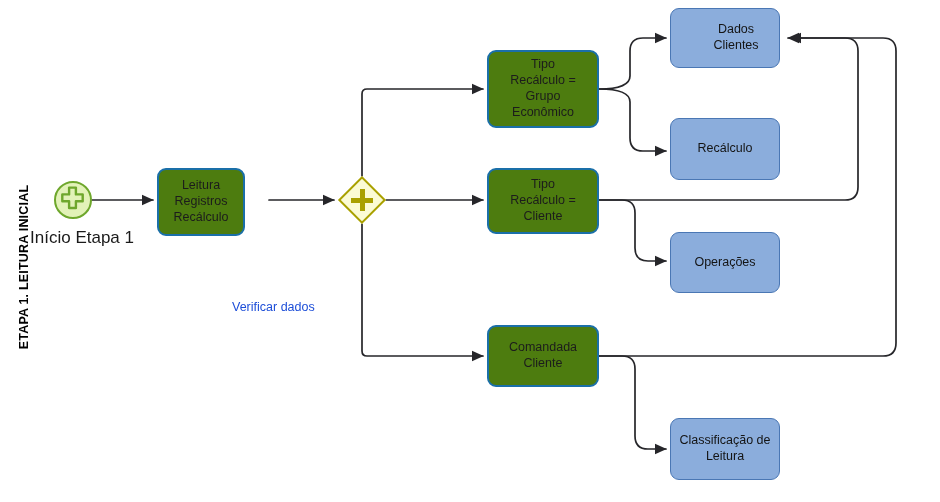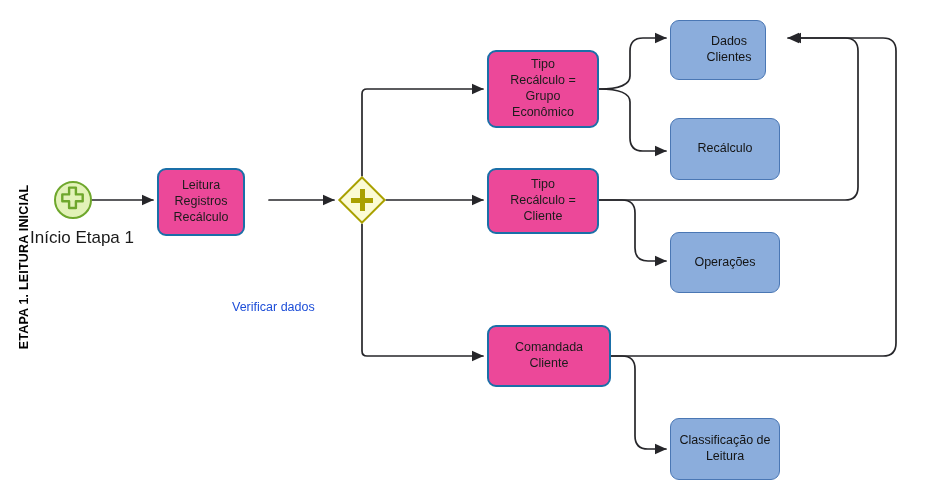--- a/index.html
+++ b/index.html
@@ -76,21 +76,21 @@
     justify-content: center;
     text-align: center;
     border-radius: 9px;
     font-size: 12.5px;
     line-height: 1.27;
     color: #1c1c1c;
     padding: 3px 6px;
     white-space: pre-line;
   }
   .node.light {
-    background: #ec4899;
+    background: #4d7c0f;
     border: 2.2px solid #1A6FA8;
   }
   .node.solid {
     background: #8BADDC;
     border: 1.6px solid #4A77B4;
     color: #141414;
   }
 
   
   .gateway {
@@ -188,23 +188,23 @@
   <div id="node-host">
       <div class="node light" style="left: 157px; top: 168px; width: 88px; height: 68px;"><span>Leitura Registros
 Recálculo</span></div>
       <div class="node light" style="left: 487px; top: 50px; width: 112px; height: 78px;"><span>Tipo
 Recálculo =
 Grupo
 Econômico</span></div>
       <div class="node light" style="left: 487px; top: 168px; width: 112px; height: 66px;"><span>Tipo
 Recálculo =
 Cliente</span></div>
-      <div class="node light" style="left: 487px; top: 325px; width: 124px; height: 62px; align-items: center;"><span>Comandada
+      <div class="node light" style="left: 487px; top: 325px; width: 112px; height: 62px; align-items: center;"><span>Comandada
 Cliente</span></div>
-      <div class="node solid" style="left: 670px; top: 20px; width: 96px; height: 60px; padding-left: 28px;"><span>Dados Clientes</span></div>
+      <div class="node solid" style="left: 670px; top: 8px; width: 110px; height: 60px; padding-left: 28px;"><span>Dados Clientes</span></div>
       <div class="node solid" style="left: 670px; top: 118px; width: 110px; height: 62px;"><span>Recálculo</span></div>
       <div class="node solid" style="left: 670px; top: 232px; width: 110px; height: 61px;"><span>Operações</span></div>
       <div class="node solid" style="left: 670px; top: 418px; width: 110px; height: 62px;"><span>Classificação de
 Leitura</span></div>
     </div>
 
   <div class="edge-label" style="left:232px; top:300px;">Verificar dados</div>
 
 </div>
 

